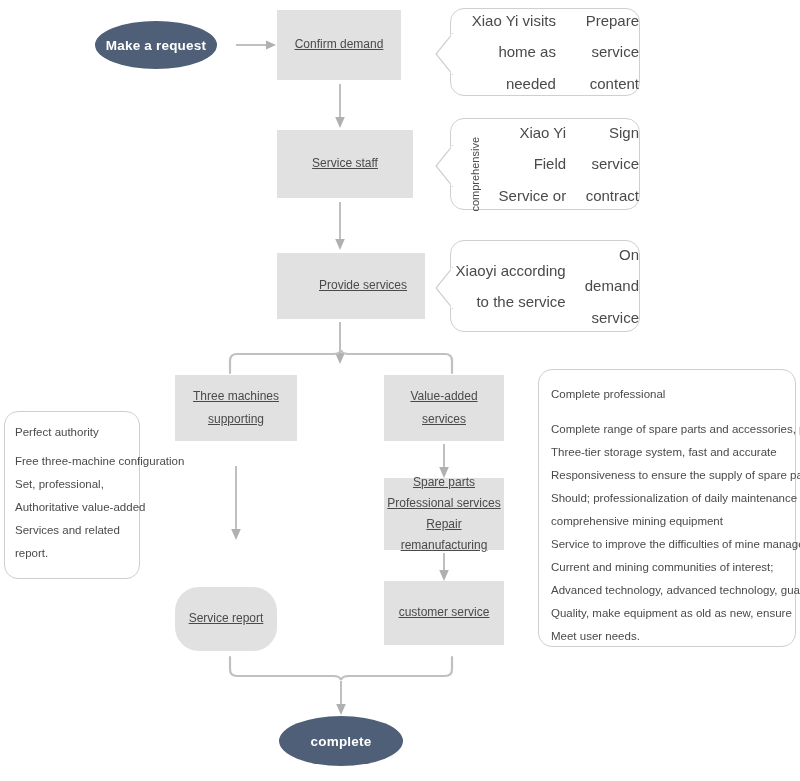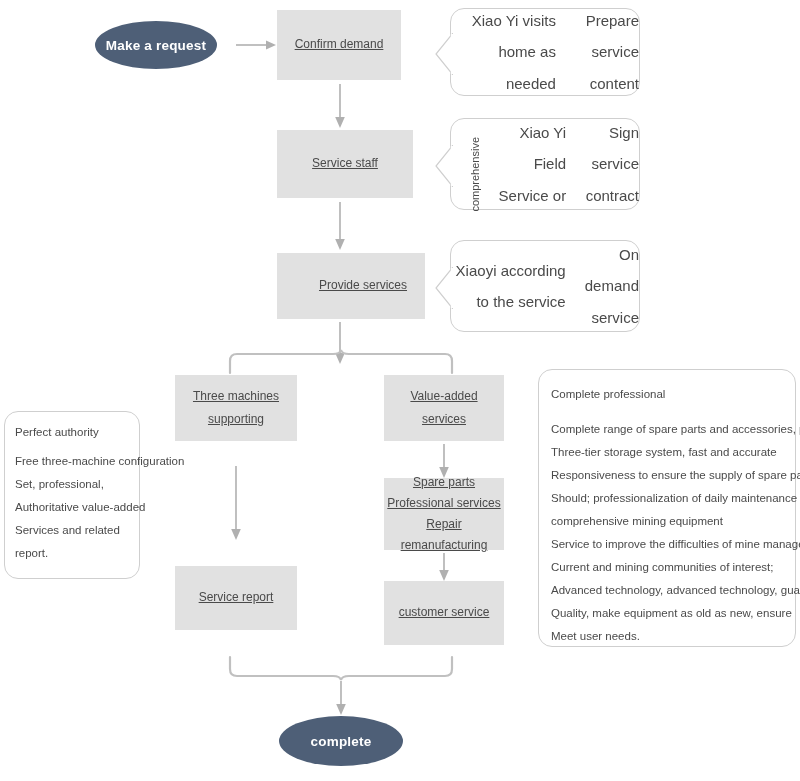--- a/index.html
+++ b/index.html
@@ -202,21 +202,21 @@
     <span class="ln">Spare parts</span>
     <span class="ln">Professional services</span>
     <span class="ln">Repair remanufacturing</span>
   </div>
 
   <svg class="deco" style="left:435px; top:553px;" width="18" height="28">
     <line x1="9" y1="0" x2="9" y2="17" stroke="#b0b0b0" stroke-width="1.6"></line>
     <polygon points="4.2,17 13.8,17 9,28" fill="#b0b0b0"></polygon>
   </svg>
 
-  <div class="abs pbox" style="left:175px; top:566px; width:122px; height:64px;">
+  <div class="abs pbox" style="left:175px; top:587px; width:102px; height:64px;border-radius:24px;">
     <span class="ln">Service report</span>
   </div>
 
   <div class="abs pbox" style="left:384px; top:581px; width:120px; height:64px;">
     <span class="ln">customer service</span>
   </div>
 
   <svg class="deco" style="left:228px; top:657px;" width="226" height="22">
     <path d="M2,0 L2,12 Q2,19 9,19 L105,19 Q112,19 113,23 Q114,19 121,19 L217,19 Q224,19 224,12 L224,0" fill="none" stroke="#c0c0c0" stroke-width="2.2" stroke-linecap="round"></path>
   </svg>

